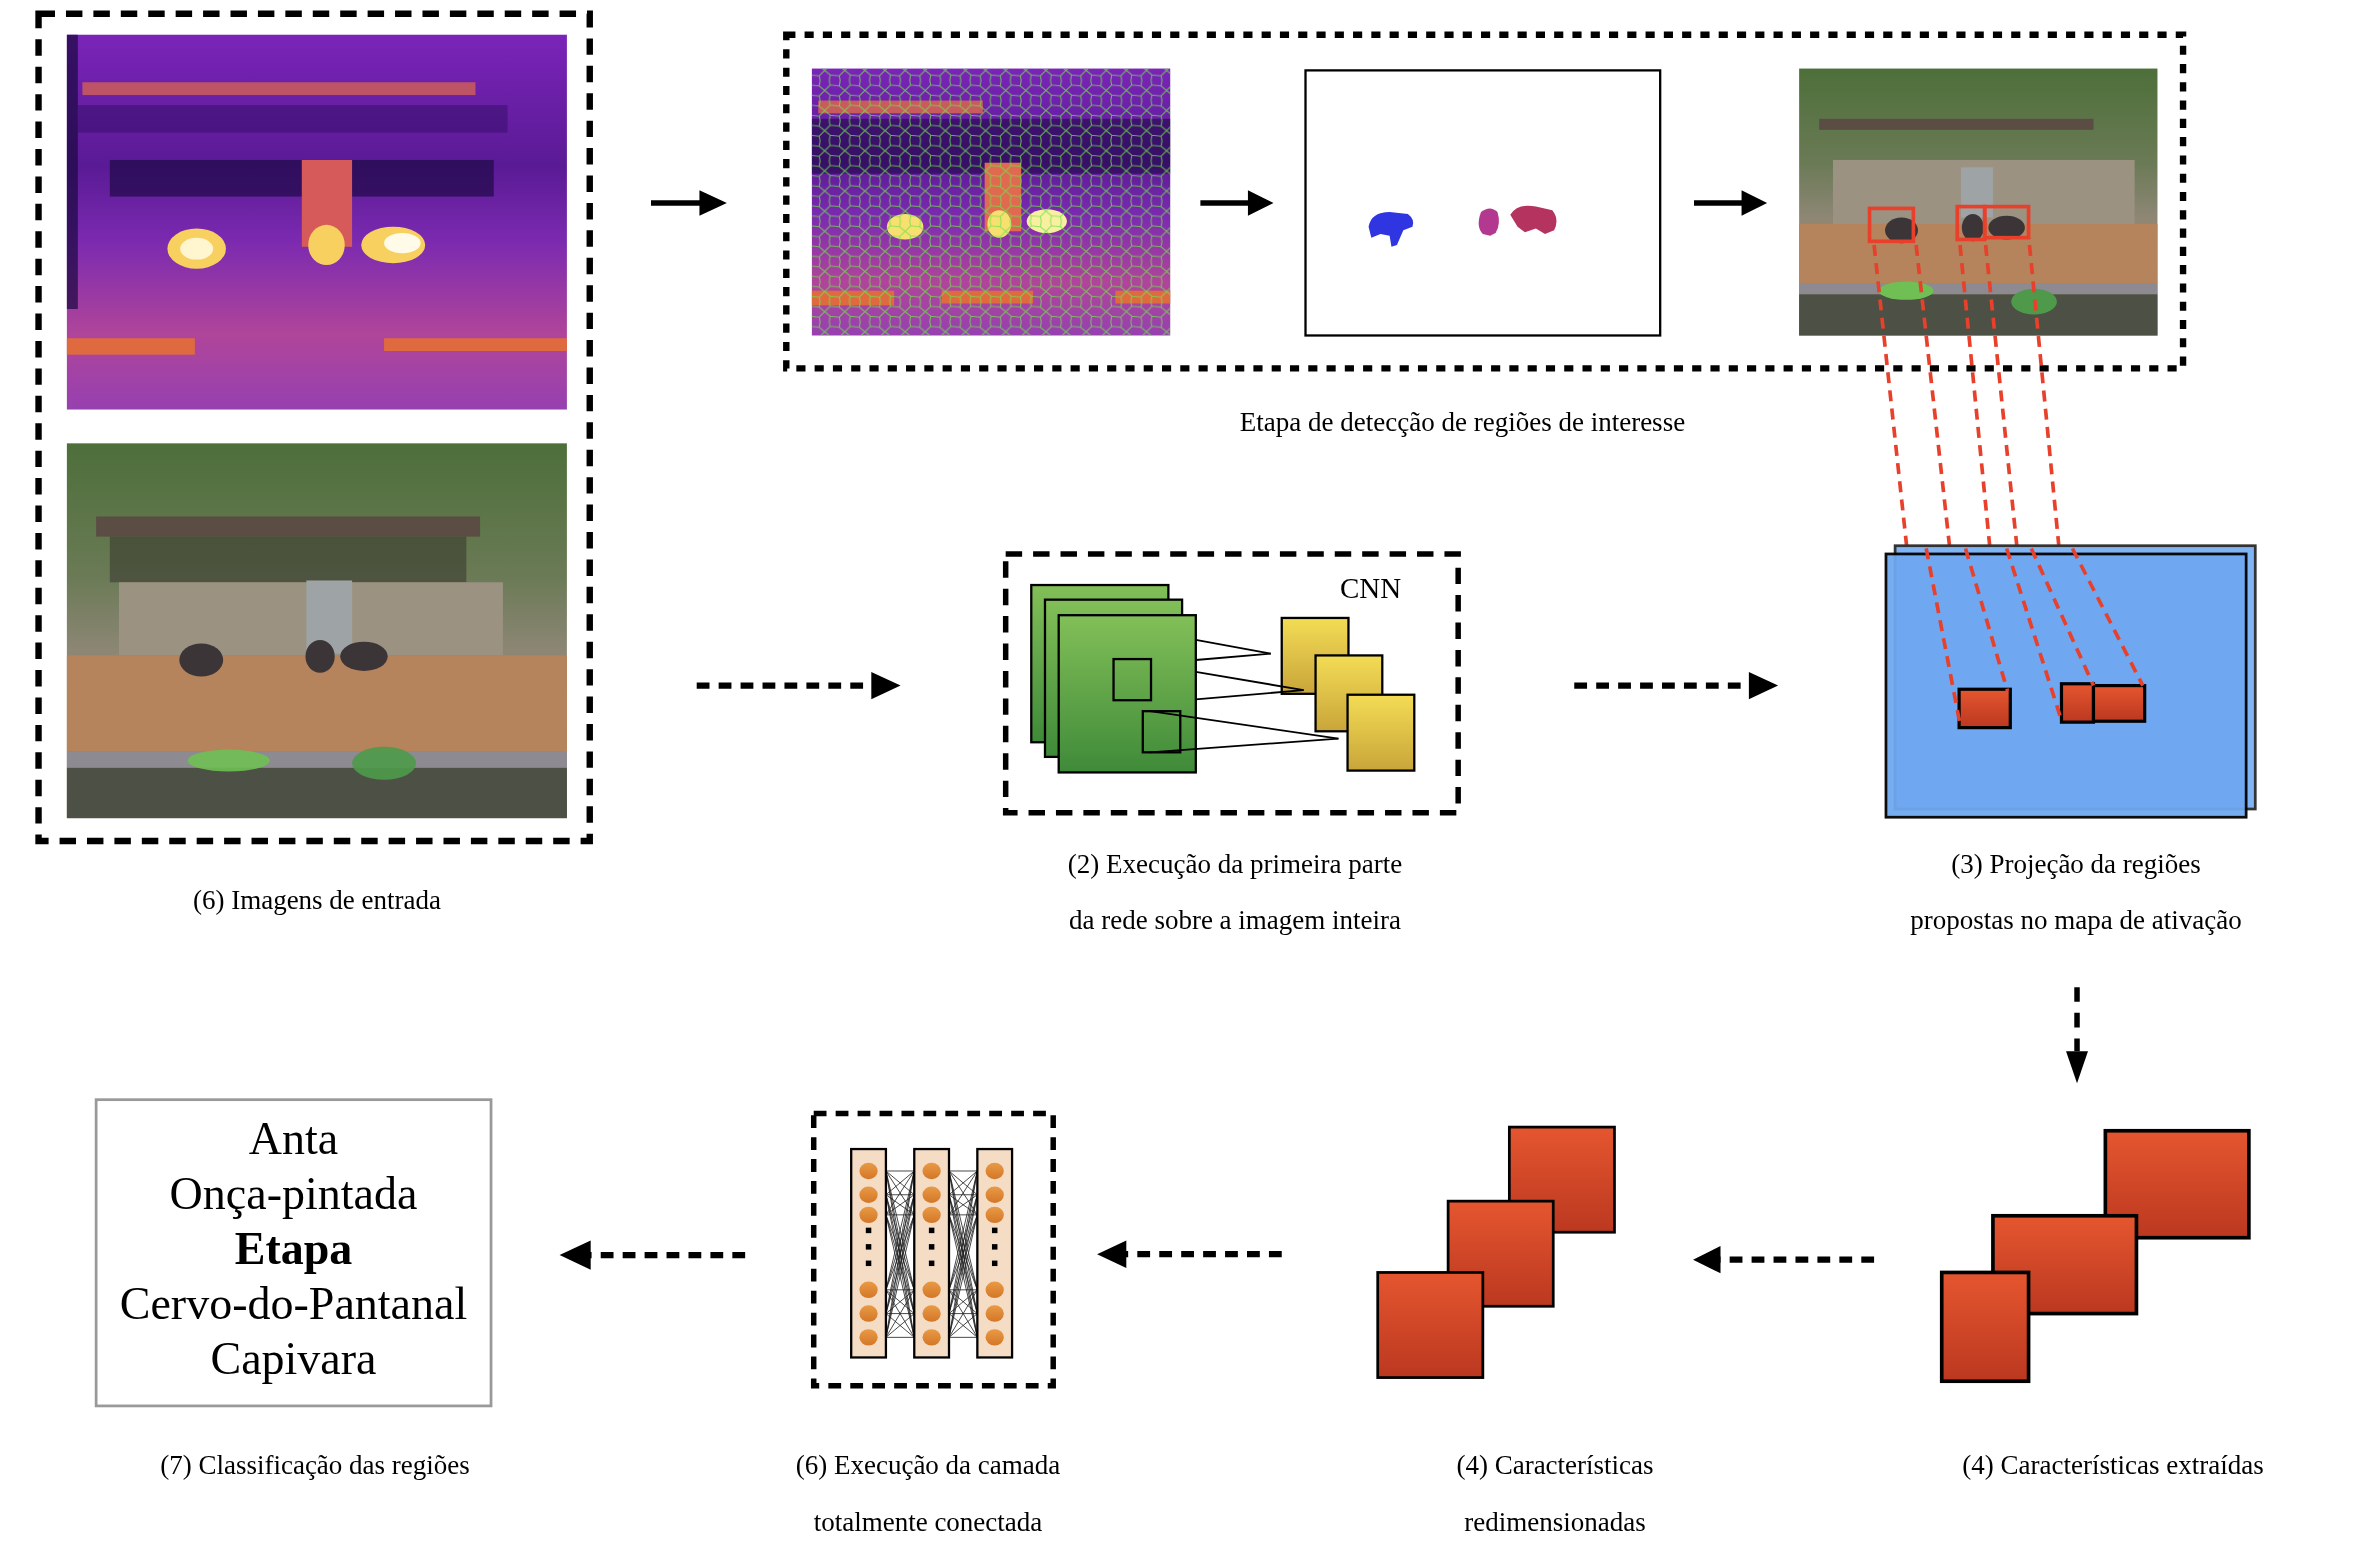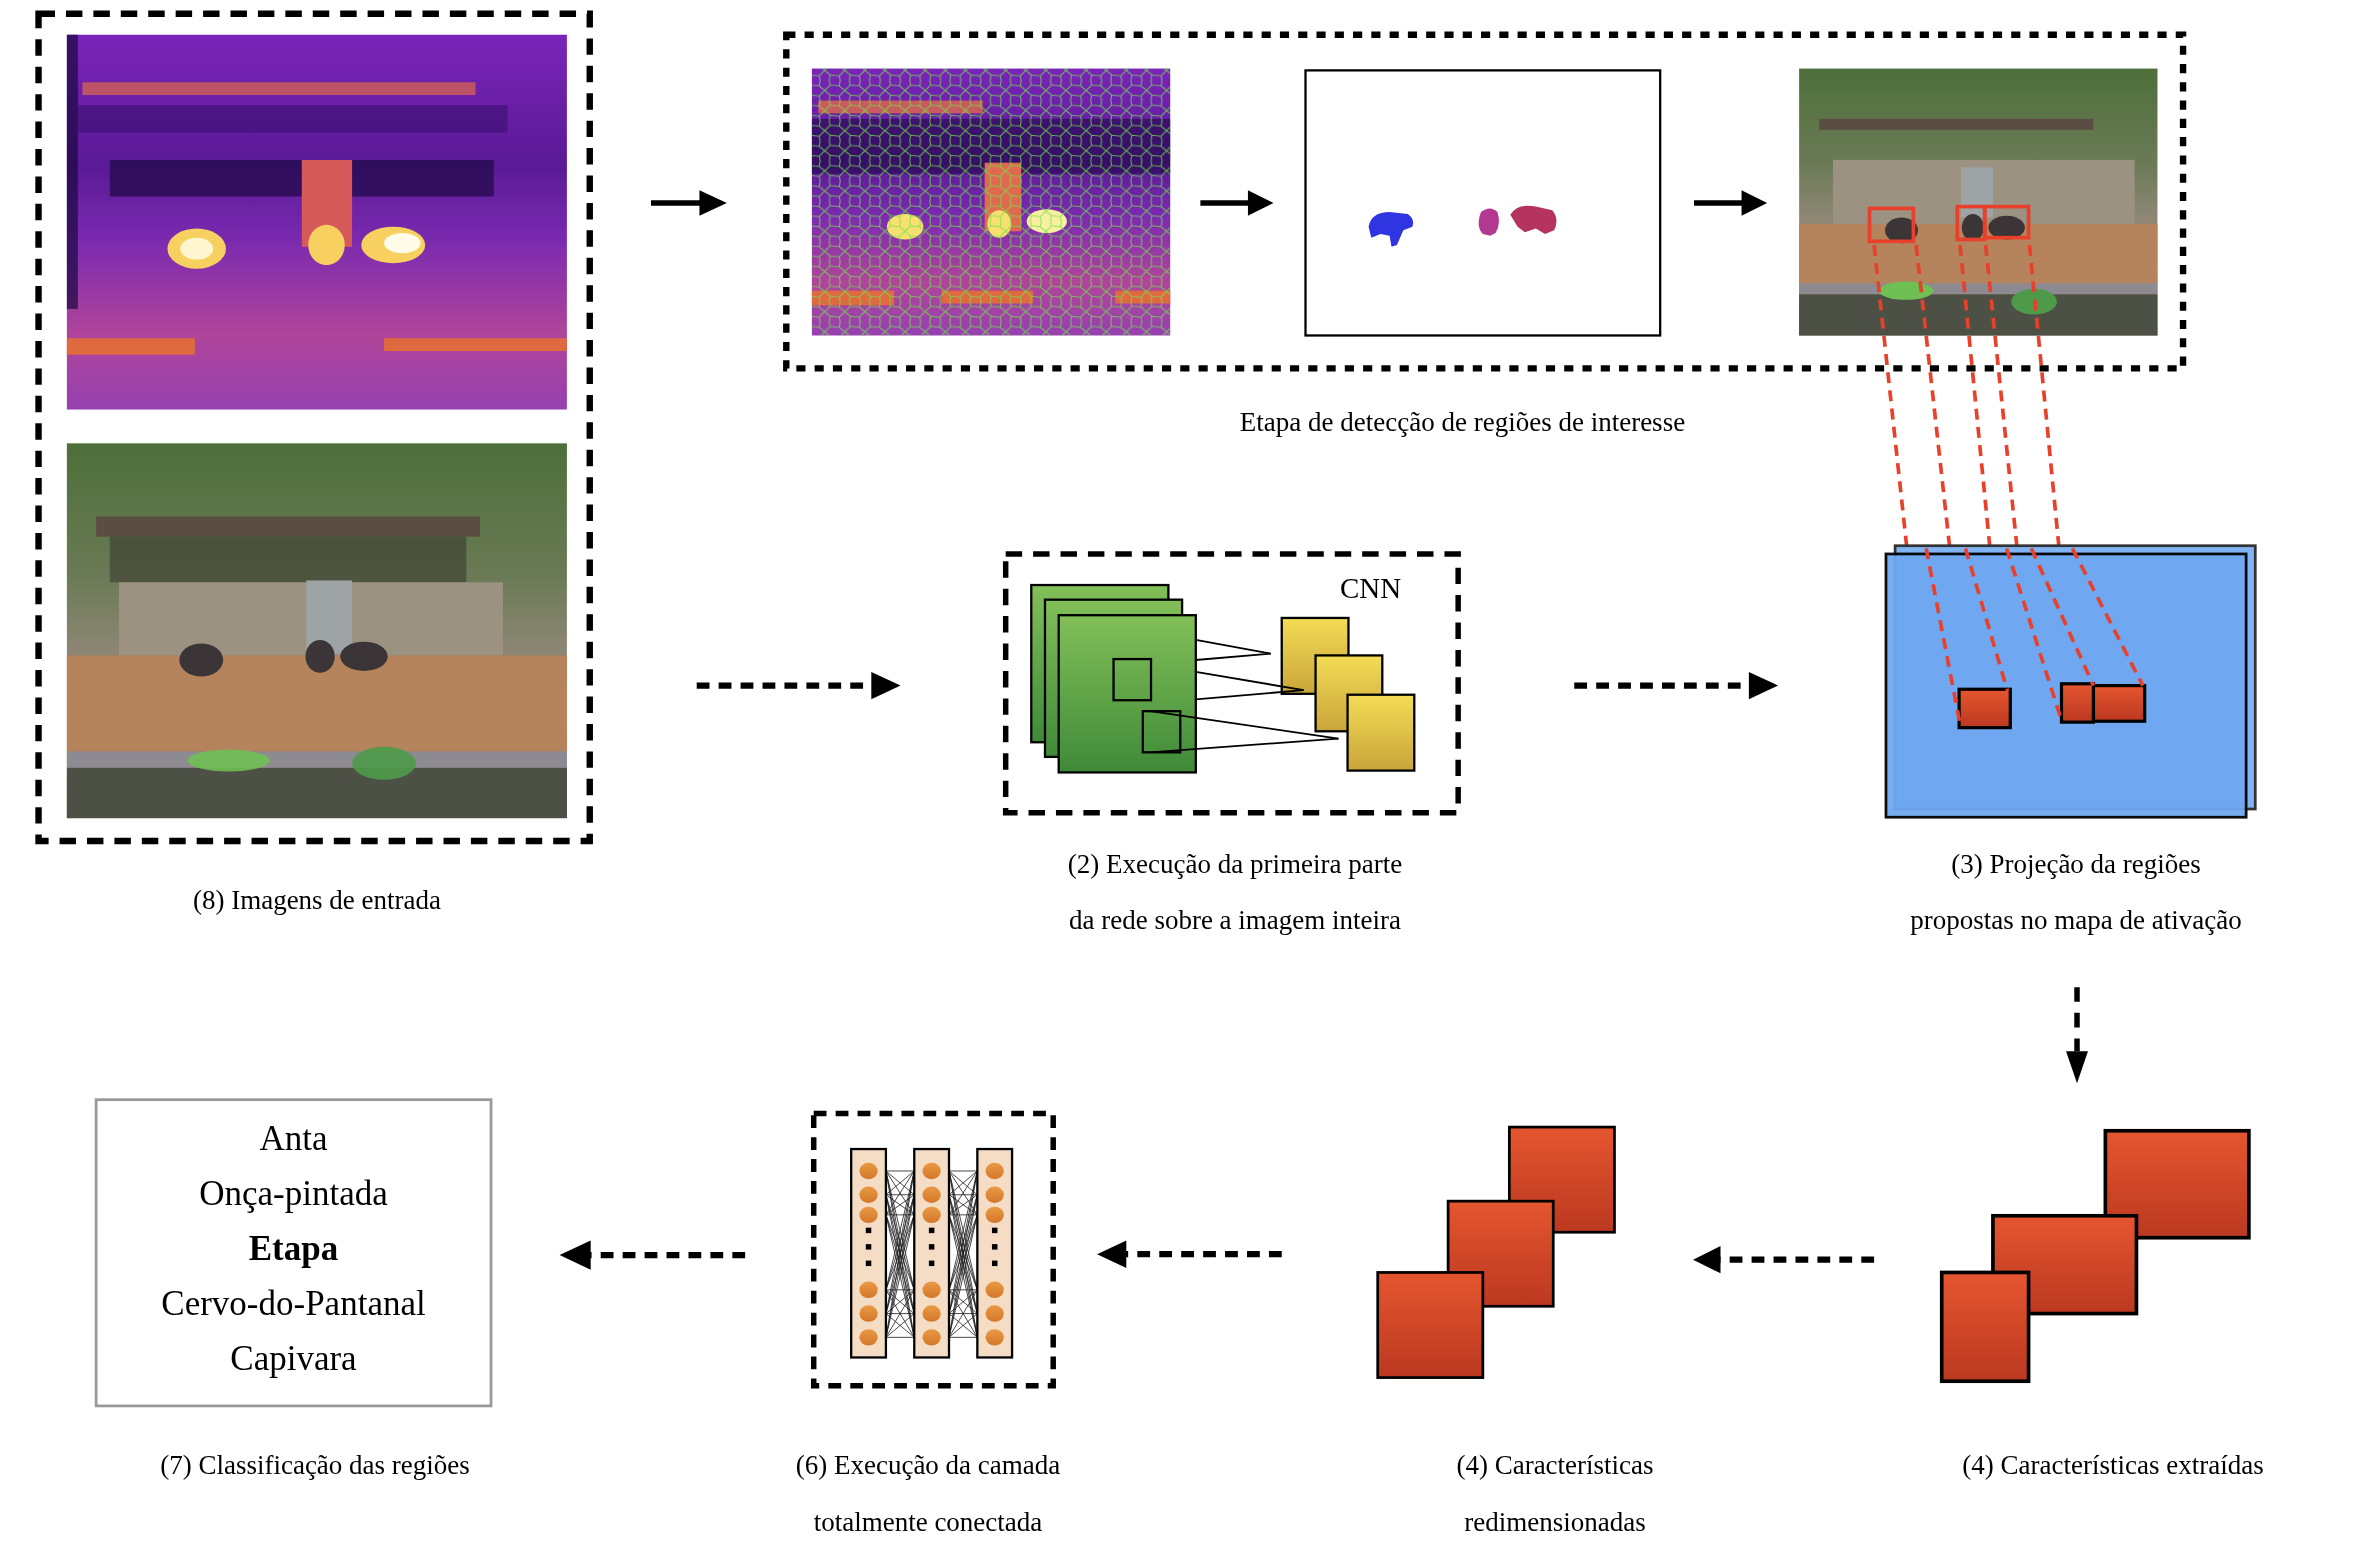--- a/index.html
+++ b/index.html
@@ -1,21 +1,21 @@
 <!DOCTYPE html>
 <html style="font-size:14.6px"><head>
 <meta charset="utf-8">
 <style>
   html, body { margin:0; padding:0; background:#ffffff; }
   body { width:2377px; height:1554px; position:relative; overflow:hidden;
          font-family: "Liberation Serif", "DejaVu Serif", serif; color:#000; }
   .abs { position:absolute; }
   .caption { position:absolute; font-size:27px; line-height:55px; text-align:center; white-space:nowrap; }
   svg { position:absolute; left:0; top:0; }
-  .class-item { font-size:35px; line-height:55px; text-align:center; }
+  .class-item { font-size:46px; line-height:55px; text-align:center; }
   .class-item.bold { font-weight:bold; }
 </style>
 </head>
 <body>
 
 <svg width="2377" height="1554" viewBox="0 0 2600 1700">
   <defs>
     <linearGradient id="gRed" x1="0" y1="0" x2="0" y2="1">
       <stop offset="0" stop-color="#e5562f"></stop>
       <stop offset="1" stop-color="#bb3820"></stop>
@@ -325,21 +325,21 @@
 <div class="abs" style="left:1340px; top:565px; font-size:29px; font-weight:normal; line-height:46px;">CNN</div>
 
 <div class="abs" style="left:96px; top:1111px; width:395px;" id="class-list">
     <div class="class-item">Anta</div>
     <div class="class-item">Onça-pintada</div>
     <div class="class-item bold">Etapa</div>
     <div class="class-item">Cervo-do-Pantanal</div>
     <div class="class-item">Capivara</div>
   </div>
 
-<div class="caption" style="left:38px; top:873px; width:558px;">(8) Imagens de entrada</div>
+<div class="caption" style="left:38px; top:873px; width:558px;">(6) Imagens de entrada</div>
 
 <div class="caption" style="left:914px; top:395px; width:1097px;">Etapa de detecção de regiões de interesse</div>
 
 <div class="caption" style="left:869px; top:837px; width:732px;">(2) Execução da primeira parte</div>
 <div class="caption" style="left:869px; top:893px; width:732px;">da rede sobre a imagem inteira</div>
 
 <div class="caption" style="left:1710px; top:837px; width:732px;">(3) Projeção da regiões</div>
 <div class="caption" style="left:1710px; top:893px; width:732px;">propostas no mapa de ativação</div>
 
 <div class="caption" style="left:1747px; top:1438px; width:732px;">(4) Características extraídas</div>

